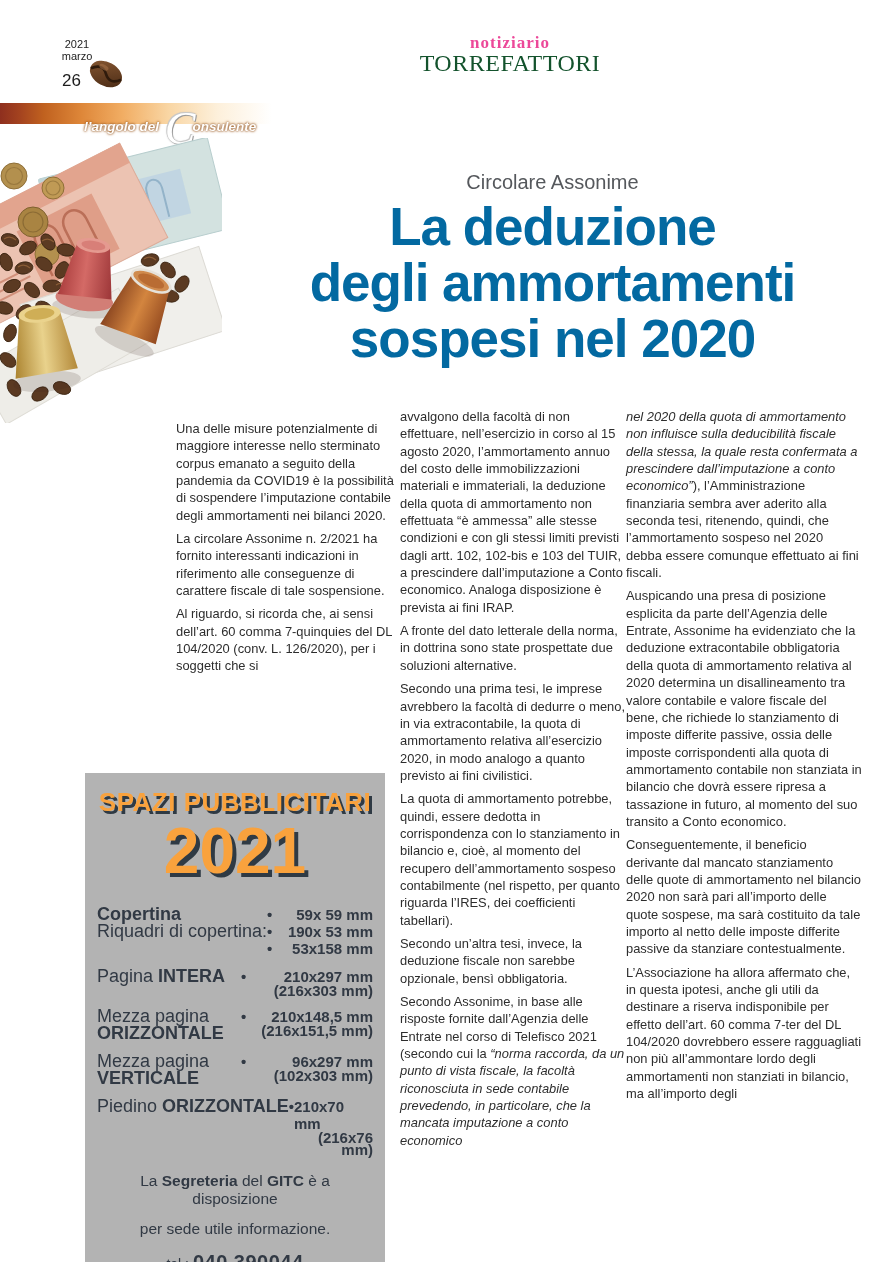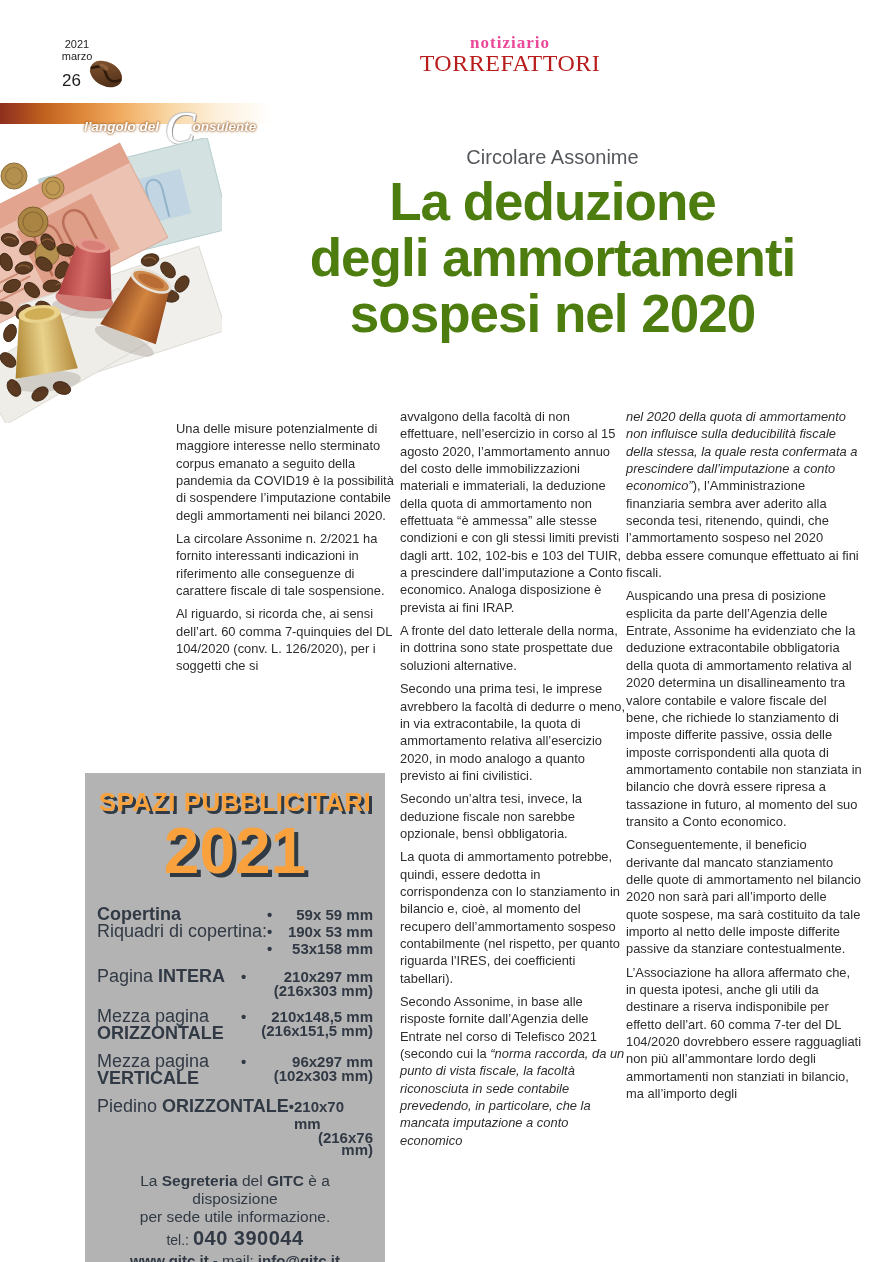--- a/index.html
+++ b/index.html
@@ -7,41 +7,41 @@
         font-family:"Liberation Sans",sans-serif;color:#2d2d2d;}
 
   
   .issue{position:absolute;left:55px;top:38px;width:44px;text-align:center;
          font-size:11px;line-height:12px;color:#1d1d1d;}
   .bean-svg{position:absolute;left:84px;top:50px;width:44px;height:48px;}
   .pagenum{position:absolute;left:62px;top:71px;font-size:17px;color:#1d1d1d;}
   .logo{position:absolute;left:390px;top:34px;width:240px;text-align:center;
         font-family:"Liberation Serif",serif;}
   .logo-top{font-size:17px;font-weight:700;color:#ec4899;letter-spacing:1px;line-height:18px;}
-  .logo-bottom{font-size:24px;color:#b91c1c;letter-spacing:0.5px;line-height:24px;margin-top:-1px;}
+  .logo-bottom{font-size:24px;color:#14532d;letter-spacing:0.5px;line-height:24px;margin-top:-1px;}
 
   
   .banner{position:absolute;left:0;top:103px;width:272px;height:21px;
     background:linear-gradient(90deg,#8e2f1e 0%,#a3421f 7%,#c0611f 16%,#de8739 30%,
                #f1ad63 45%,#f9d6a4 62%,#fdf0db 80%,#ffffff 100%);}
   .banner-text{position:absolute;left:84px;top:16px;white-space:nowrap;
     font-style:italic;font-weight:700;font-size:13.5px;color:#fff;
     text-shadow:0 0 2px #9a5a20,0 0 3px #9a5a20;}
   .cap{font-family:"Liberation Serif",serif;font-weight:400;font-size:46px;
     color:#fff;vertical-align:-13px;line-height:0;display:inline-block;margin:0 -3px 0 2px;
     text-shadow:1px 1px 0 #9a9a9a,-1px -1px 0 #c9c9c9,0 0 2px #8a8a8a;}
 
   
   .photo{position:absolute;left:0;top:138px;width:222px;height:285px;}
 
   
   .title-block{position:absolute;left:225px;top:146px;width:655px;text-align:center;}
-  .kicker{font-size:20px;color:#55585c;line-height:22px;}
+  .kicker{font-size:20px;color:#55585c;line-height:22px;margin-top:25px;}
   .headline{margin:6px 0 0 0;font-size:53px;line-height:56px;font-weight:700;
-            letter-spacing:-1px;color:#4d7c0f;}
+            letter-spacing:-1px;color:#0369a1;}
   .subhead{margin:12px 0 0 0;font-size:19.5px;line-height:22px;font-weight:700;color:#343c46;}
 
   
   .col{position:absolute;top:408px;}
   .col p{margin:0 0 6px 0;font-size:12.9px;line-height:17.35px;color:#2d2d2d;}
   .col-1{left:176px;width:226px;margin-top:12px;}
   .col-2{left:400px;width:228px;}
   .col-3{left:626px;width:236px;}
   .it{font-style:italic;}
   .b{font-weight:700;}
@@ -55,21 +55,21 @@
            color:#f9a23d;text-shadow:4px 4px 0 #2f3a44;margin-top:2px;}
   .ad-groups{margin-top:24px;}
   .ad-row{display:flex;margin-bottom:11px;}
   .ad-left{flex:1;font-size:18px;line-height:17px;}
   .ad-label{white-space:nowrap;}
   .ad-right{width:132px;}
   .ad-item{display:flex;justify-content:space-between;font-size:15px;line-height:17px;font-weight:700;}
   .bullet{font-size:15px;}
   .ad-sub{text-align:right;font-size:15px;line-height:12px;font-weight:700;}
   .ad-contact{margin-top:16px;text-align:center;}
-  .c-line{font-size:15px;line-height:18px;}
+  .c-line{font-size:15px;line-height:18px;margin-top:12px;}
   .c-line.md{font-size:15.5px;line-height:18px;}
   .c-line.tel{font-size:14px;line-height:24px;}
   .big{font-weight:700;font-size:20px;letter-spacing:0.5px;text-align:center;}
 </style>
 </head>
 <body>
 
 <div class="page">
 
   <div class="issue">
@@ -231,22 +231,22 @@
 
   <div class="col col-1">
       <p><span>Una delle misure potenzialmente di maggiore interesse nello sterminato corpus emanato a seguito della pandemia da COVID19 è la possibilità di sospendere l’imputazione contabile degli ammortamenti nei bilanci 2020.</span></p>
       <p><span>La circolare Assonime n. 2/2021 ha fornito interessanti indicazioni in riferimento alle conseguenze di carattere fiscale di tale sospensione.</span></p>
       <p><span>Al riguardo, si ricorda che, ai sensi dell’art. 60 comma 7-quinquies del DL 104/2020 (conv. L. 126/2020), per i soggetti che si</span></p>
     </div>
   <div class="col col-2">
       <p><span>avvalgono della facoltà di non effettuare, nell’esercizio in corso al 15 agosto 2020, l’ammortamento annuo del costo delle immobilizzazioni materiali e immateriali, la deduzione della quota di ammortamento non effettuata “è ammessa” alle stesse condizioni e con gli stessi limiti previsti dagli artt. 102, 102-bis e 103 del TUIR, a prescindere dall’imputazione a Conto economico. Analoga disposizione è prevista ai fini IRAP.</span></p>
       <p><span>A fronte del dato letterale della norma, in dottrina sono state prospettate due soluzioni alternative.</span></p>
       <p><span>Secondo una prima tesi, le imprese avrebbero la facoltà di dedurre o meno, in via extracontabile, la quota di ammortamento relativa all’esercizio 2020, in modo analogo a quanto previsto ai fini civilistici.</span></p>
+      <p><span>La quota di ammortamento potrebbe, quindi, essere dedotta in corrispondenza con lo stanziamento in bilancio e, cioè, al momento del recupero dell’ammortamento sospeso contabilmente (nel rispetto, per quanto riguarda l’IRES, dei coefficienti tabellari).</span></p>
       <p><span>Secondo un’altra tesi, invece, la deduzione fiscale non sarebbe opzionale, bensì obbligatoria.</span></p>
-      <p><span>La quota di ammortamento potrebbe, quindi, essere dedotta in corrispondenza con lo stanziamento in bilancio e, cioè, al momento del recupero dell’ammortamento sospeso contabilmente (nel rispetto, per quanto riguarda l’IRES, dei coefficienti tabellari).</span></p>
       <p><span>Secondo Assonime, in base alle risposte fornite dall’Agenzia delle Entrate nel corso di Telefisco 2021 (secondo cui la </span><span class="it">“norma raccorda, da un punto di vista fiscale, la facoltà riconosciuta in sede contabile prevedendo, in particolare, che la mancata imputazione a conto economico</span></p>
     </div>
   <div class="col col-3">
       <p><span class="it">nel 2020 della quota di ammortamento non influisce sulla deducibilità fiscale della stessa, la quale resta confermata a prescindere dall’imputazione a conto economico”</span><span>), l’Amministrazione finanziaria sembra aver aderito alla seconda tesi, ritenendo, quindi, che l’ammortamento sospeso nel 2020 debba essere comunque effettuato ai fini fiscali.</span></p>
       <p><span>Auspicando una presa di posizione esplicita da parte dell’Agenzia delle Entrate, Assonime ha evidenziato che la deduzione extracontabile obbligatoria della quota di ammortamento relativa al 2020 determina un disallineamento tra valore contabile e valore fiscale del bene, che richiede lo stanziamento di imposte differite passive, ossia delle imposte corrispondenti alla quota di ammortamento contabile non stanziata in bilancio che dovrà essere ripresa a tassazione in futuro, al momento del suo transito a Conto economico.</span></p>
       <p><span>Conseguentemente, il beneficio derivante dal mancato stanziamento delle quote di ammortamento nel bilancio 2020 non sarà pari all’importo delle quote sospese, ma sarà costituito da tale importo al netto delle imposte differite passive da stanziare contestualmente.</span></p>
       <p><span>L’Associazione ha allora affermato che, in questa ipotesi, anche gli utili da destinare a riserva indisponibile per effetto dell’art. 60 comma 7-ter del DL 104/2020 dovrebbero essere ragguagliati non più all’ammontare lordo degli ammortamenti non stanziati in bilancio, ma all’importo degli</span></p>
     </div>
 
   <section class="adbox">

